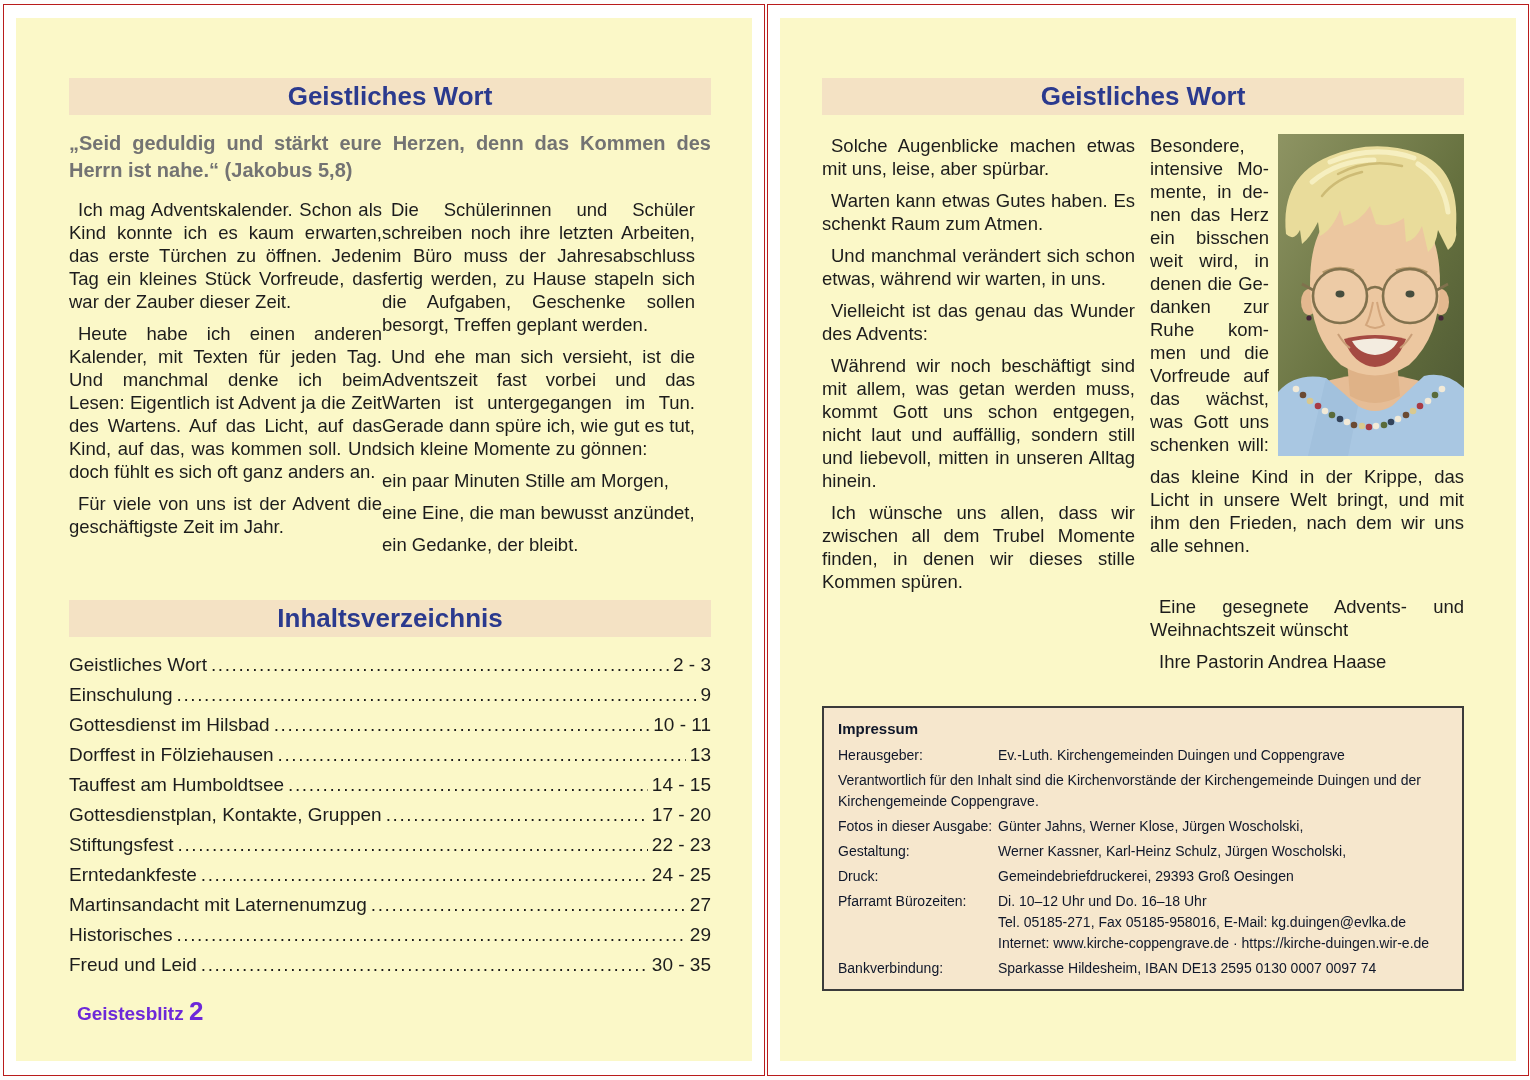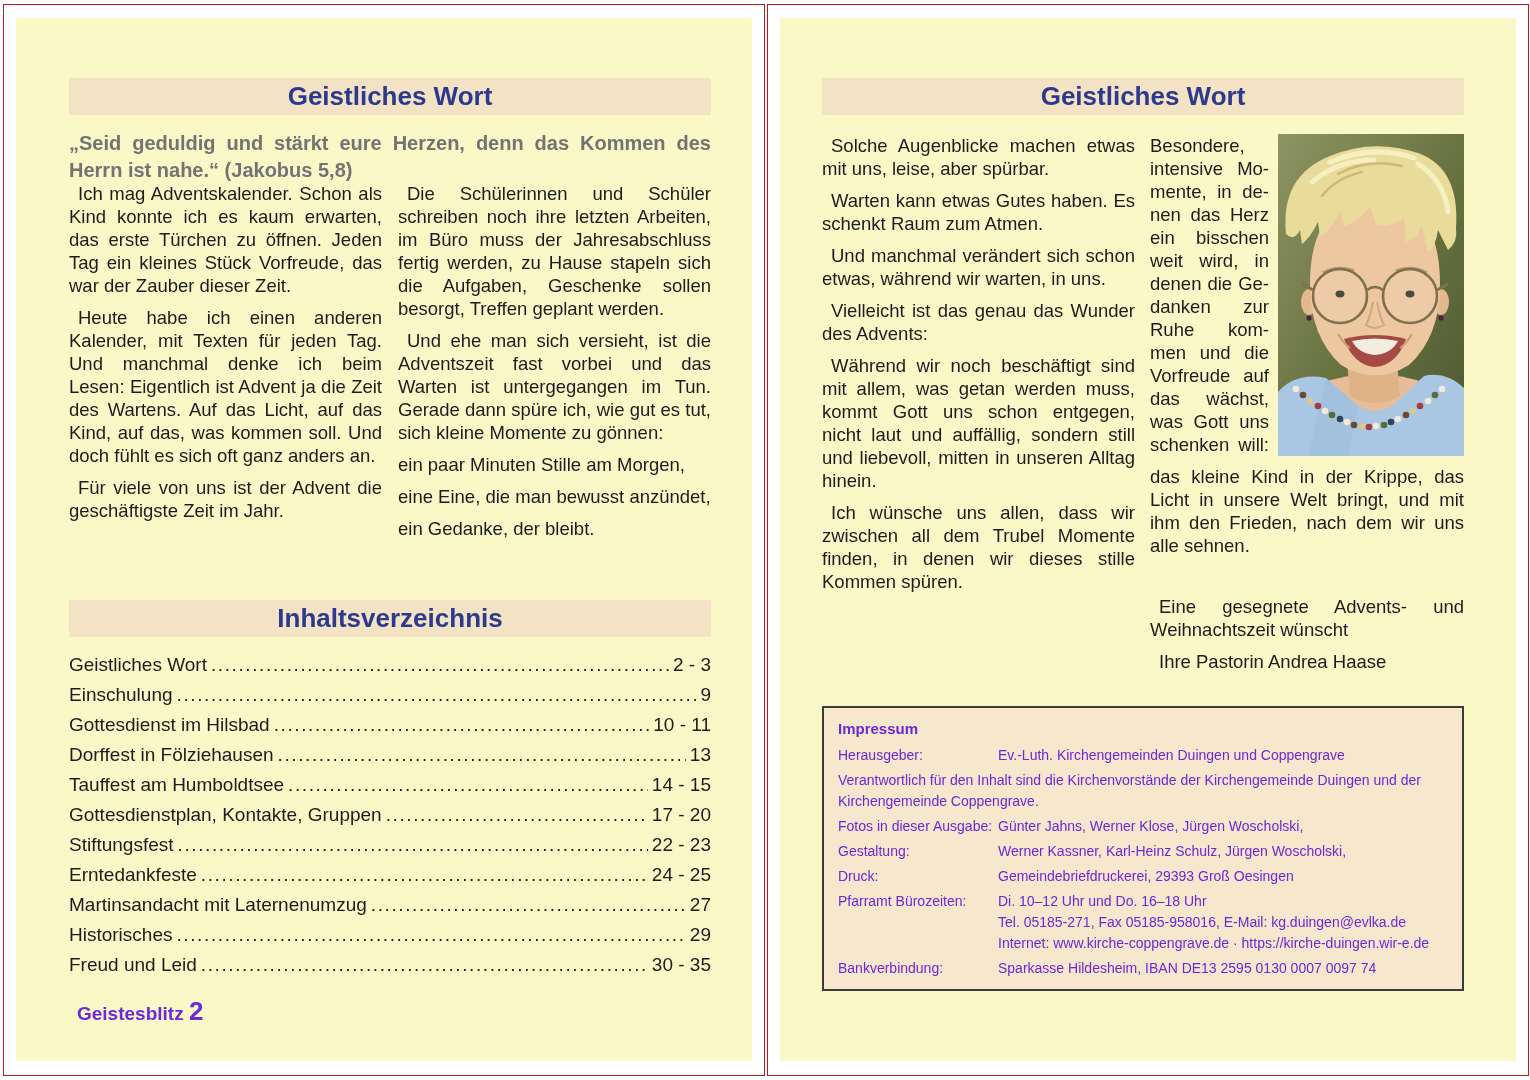--- a/index.html
+++ b/index.html
@@ -12,21 +12,21 @@
   .content-abs{position:absolute;}
   .lp{left:53px;width:642px;}
   .rp{left:42px;width:642px;}
 
   .band{height:37px;background:#f4e2c4;color:#2b3a8e;font-size:26px;font-weight:bold;
         text-align:center;line-height:37px;}
   .band-top{top:60px;}
 
   .lead{top:112px;font-size:20px;font-weight:bold;line-height:27px;text-align:justify;color:#737373;}
 
-  .cols{top:164px;display:flex;gap:16px;}
+  .cols{top:180px;display:flex;}
   .col{width:313px;}
   .col2w{width:314px;}
   .bp{font-size:18.5px;line-height:23px;text-align:justify;margin:0 0 9px 0;text-indent:9px;}
   .no-indent{text-indent:0;}
 
   .toc-section{top:582px;}
   .toc-rows{margin-top:17px;}
   .toc-row{display:flex;align-items:baseline;height:30px;font-size:19px;}
   .toc-label{white-space:nowrap;}
   .toc-dots{flex:1;overflow:hidden;white-space:nowrap;margin:0 4px;}
@@ -40,21 +40,21 @@
   .footer .num{font-size:26px;}
 
   .rp-cols{top:116px;display:flex;gap:15px;}
   .photo-row{display:flex;gap:9px;margin-bottom:9px;}
   .beside{width:122px;font-size:18.5px;line-height:23px;white-space:pre-line;
           text-align:justify;text-align-last:justify;}
   .photo{width:186px;height:322px;flex:none;display:block;}
   .blessing{margin-top:38px;}
 
   .imp{top:688px;background:#f6e7cd;border:2px solid #3b3b3b;box-sizing:border-box;
-       padding:10px 14px;font-size:14px;line-height:21px;color:#6d28d9;min-height:270px;}
+       padding:10px 14px;font-size:14px;line-height:21px;color:#0f172a;min-height:270px;}
   .imp-title{font-weight:bold;font-size:15px;margin-bottom:6px;}
   .imp-grid{display:grid;grid-template-columns:160px 1fr;row-gap:4px;}
   .imp-note{grid-column:1 / -1;}
   .imp-value{white-space:pre-line;}
 </style>
 </head>
 <body>
 
 <div class="canvas">
 

